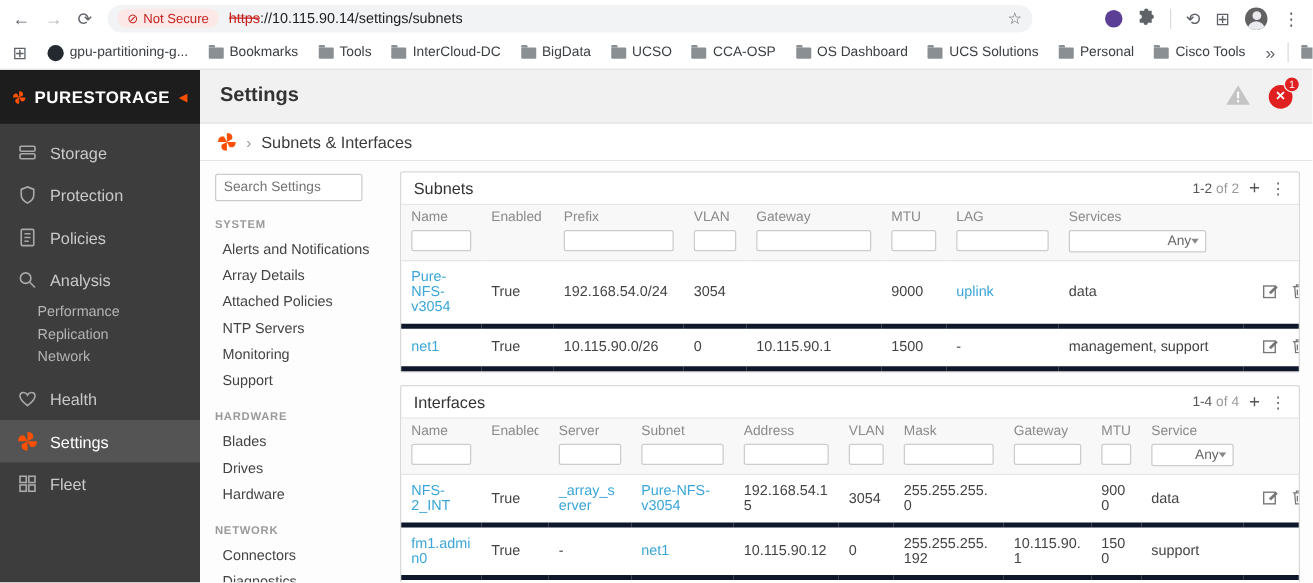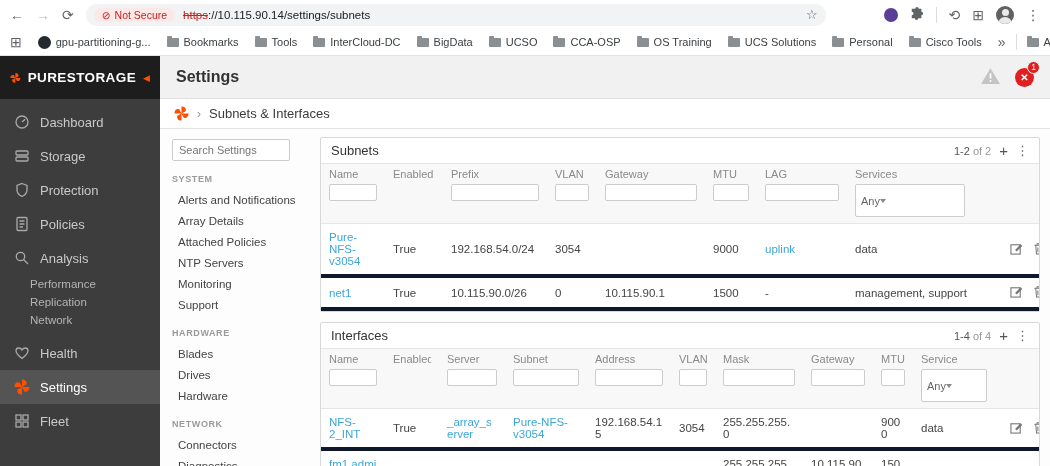--- a/index.html
+++ b/index.html
@@ -66,21 +66,21 @@
   .panel-count{margin-left:auto;font-size:11px;color:#999}
   .panel-count b{color:#555;font-weight:normal}
   .pbtn{color:#555;font-size:15px;line-height:1;cursor:pointer}
   .pbtn.dots{font-size:13px;color:#666}
 
   table{width:100%;border-collapse:collapse;table-layout:fixed;font-size:11.5px}
   thead th{background:#f8f8f8;border-top:1px solid #e6e6e6;border-bottom:1px solid #e6e6e6;padding:4px 8px 6px;text-align:left;font-weight:normal;color:#8a8a8a;font-size:11px;vertical-align:top}
   .th-label{display:flex;align-items:flex-end;gap:20px;margin-bottom:4px;white-space:nowrap;overflow:hidden}
   .sort-arrow{font-size:7px;color:#666}
   .filter{width:100%;max-width:92px;height:17px;border:1px solid #ccc;border-radius:2px;background:#fff}
-  .fselect{display:flex;align-items:center;justify-content:flex-start;max-width:110px;height:33px;border:1px solid #ccc;border-radius:2px;background:#fff;color:#666;font-size:11px;padding:0 5px}
+  .fselect{display:flex;align-items:center;justify-content:flex-end;max-width:110px;height:18px;border:1px solid #ccc;border-radius:2px;background:#fff;color:#666;font-size:11px;padding:0 5px}
   .chev{width:0;height:0;border-left:3.5px solid transparent;border-right:3.5px solid transparent;border-top:4px solid #888}
   tbody td{padding:7px 8px;border-bottom:4px solid #0f172a;color:#444;vertical-align:middle;overflow:hidden;word-wrap:break-word}
   .t-link{color:var(--link-blue,#3ba6d8);cursor:pointer}
   .actions{white-space:nowrap;text-align:right}
   .act-ico{display:inline-block;margin-left:7px;cursor:pointer;vertical-align:middle}
 </style>
 </head>
 <body>
 
 <div class="screen">
@@ -135,21 +135,21 @@
     <span class="bm">
         <i class="fold"></i>
         <span>UCSO</span>
       </span>
     <span class="bm">
         <i class="fold"></i>
         <span>CCA-OSP</span>
       </span>
     <span class="bm">
         <i class="fold"></i>
-        <span>OS Training</span>
+        <span>OS Dashboard</span>
       </span>
     <span class="bm">
         <i class="fold"></i>
         <span>UCS Solutions</span>
       </span>
     <span class="bm">
         <i class="fold"></i>
         <span>Personal</span>
       </span>
     <span class="bm">
@@ -170,29 +170,20 @@
 
     <div class="sidebar">
       <div class="logo-block">
         <svg width="22" height="22" viewBox="0 0 16 16">
             <path d="M8 8 L8 .5 C12 .5 13.2 3 12.5 5.6 Z M8 8 L15.5 8 C15.5 12 13 13.2 10.4 12.5 Z M8 8 L8 15.5 C4 15.5 2.8 13 3.5 10.4 Z M8 8 L.5 8 C.5 4 3 2.8 5.6 3.5 Z" fill="#fe5000"></path>
           </svg>
         <span class="brand">PURESTORAGE</span>
         <span class="brand-accent">◀</span>
       </div>
       <div style="padding-top:6px">
-        <div class="nav-item">
-          <span class="ico">
-              <svg class="line-ico" width="16" height="16" viewBox="0 0 16 16">
-                <circle cx="8" cy="8" r="6"></circle>
-                <path d="M8 8 L11.2 5.2"></path>
-              </svg>
-            </span>
-          <span>Dashboard</span>
-        </div>
         <div class="nav-item">
           <span class="ico">
               <svg class="line-ico" width="16" height="16" viewBox="0 0 16 16">
                 <rect x="2" y="3" width="12" height="4" rx="1"></rect>
                 <rect x="2" y="9" width="12" height="4" rx="1"></rect>
               </svg>
             </span>
           <span>Storage</span>
         </div>
         <div class="nav-item">

